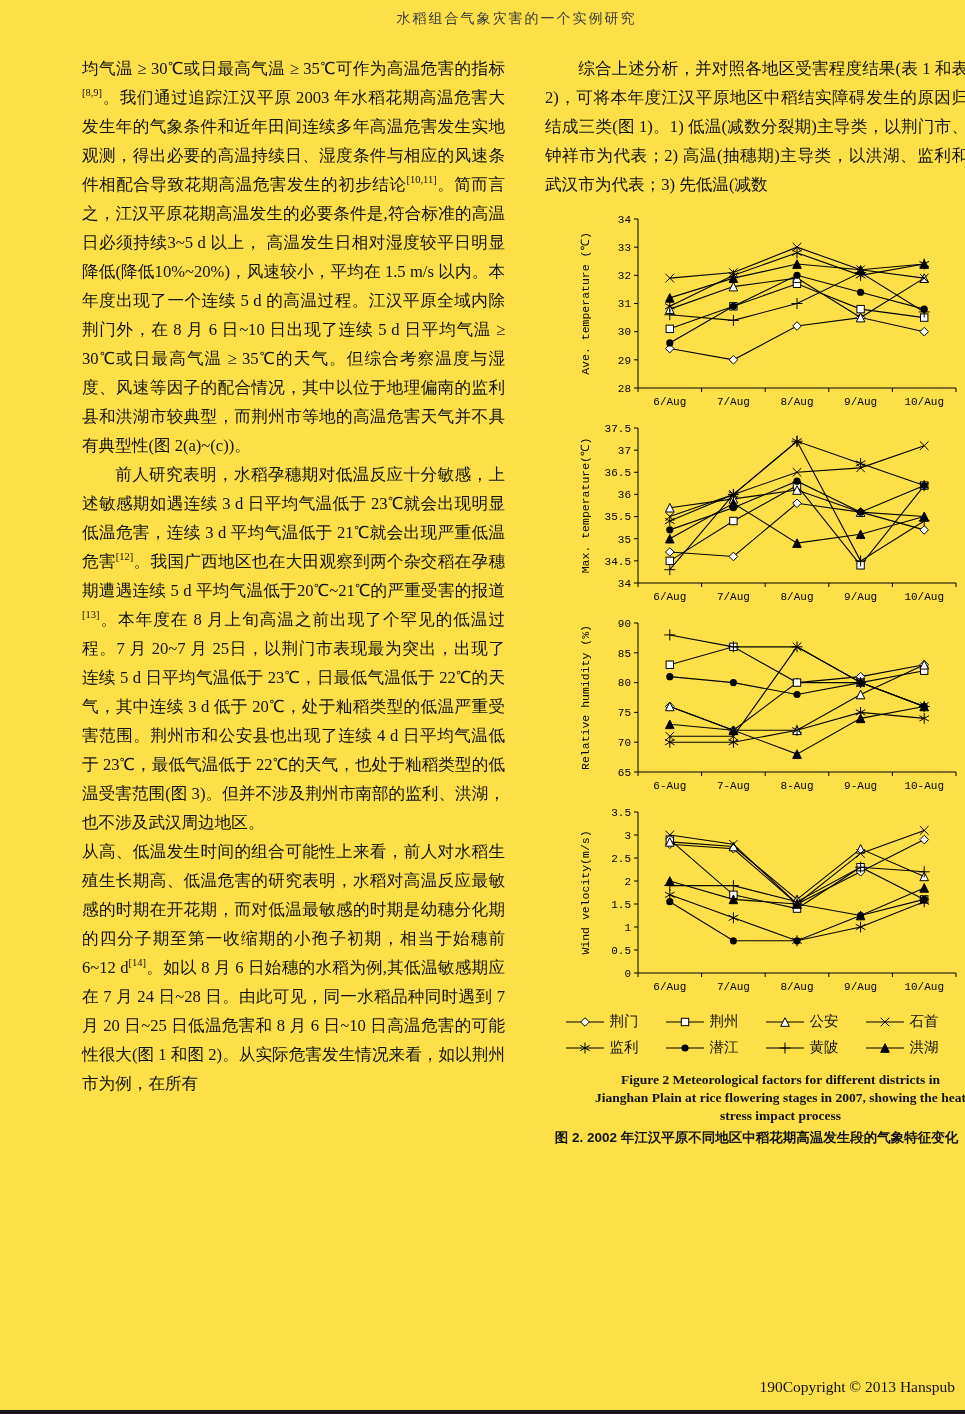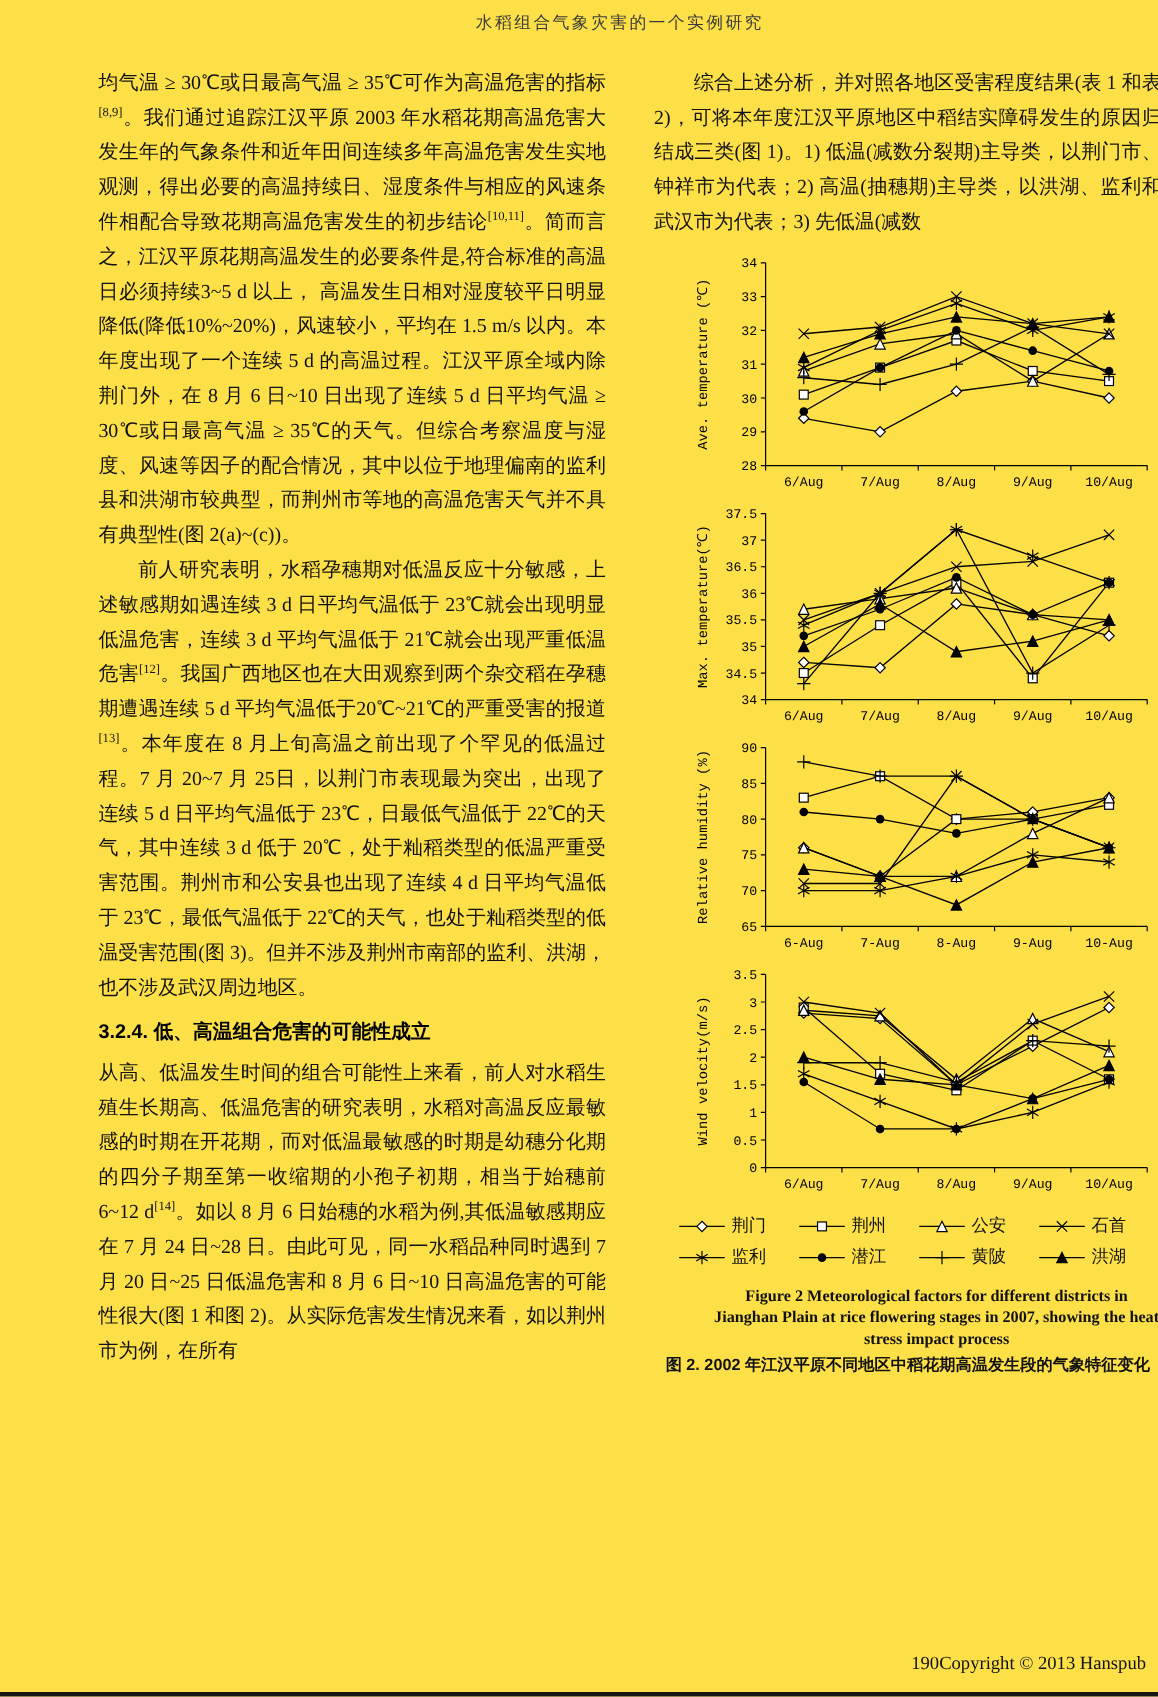--- a/index.html
+++ b/index.html
@@ -32,21 +32,20 @@
 
   <div class="running-head">
     <span>水稻组合气象灾害的一个实例研究</span>
   </div>
 
   <div class="columns">
 
     <div class="col">
       <p class="par"><span>均气温 ≥ 30℃或日最高气温 ≥ 35℃可作为高温危害的指标</span><sup>[8,9]</sup><span>。我们通过追踪江汉平原 2003 年水稻花期高温危害大发生年的气象条件和近年田间连续多年高温危害发生实地观测，得出必要的高温持续日、湿度条件与相应的风速条件相配合导致花期高温危害发生的初步结论</span><sup>[10,11]</sup><span>。简而言之，江汉平原花期高温发生的必要条件是,符合标准的高温日必须持续3~5 d 以上， 高温发生日相对湿度较平日明显降低(降低10%~20%)，风速较小，平均在 1.5 m/s 以内。本年度出现了一个连续 5 d 的高温过程。江汉平原全域内除荆门外，在 8 月 6 日~10 日出现了连续 5 d 日平均气温 ≥ 30℃或日最高气温 ≥ 35℃的天气。但综合考察温度与湿度、风速等因子的配合情况，其中以位于地理偏南的监利县和洪湖市较典型，而荆州市等地的高温危害天气并不具有典型性(图 2(a)~(c))。</span></p>
       <p class="par indent"><span>前人研究表明，水稻孕穗期对低温反应十分敏感，上述敏感期如遇连续 3 d 日平均气温低于 23℃就会出现明显低温危害，连续 3 d 平均气温低于 21℃就会出现严重低温危害</span><sup>[12]</sup><span>。我国广西地区也在大田观察到两个杂交稻在孕穗期遭遇连续 5 d 平均气温低于20℃~21℃的严重受害的报道</span><sup>[13]</sup><span>。本年度在 8 月上旬高温之前出现了个罕见的低温过程。7 月 20~7 月 25日，以荆门市表现最为突出，出现了连续 5 d 日平均气温低于 23℃，日最低气温低于 22℃的天气，其中连续 3 d 低于 20℃，处于籼稻类型的低温严重受害范围。荆州市和公安县也出现了连续 4 d 日平均气温低于 23℃，最低气温低于 22℃的天气，也处于籼稻类型的低温受害范围(图 3)。但并不涉及荆州市南部的监利、洪湖，也不涉及武汉周边地区。</span></p>
-      <h3 class="sec">3.2.4. 低、高温组合危害的可能性成立</h3>
       <p class="par"><span>从高、低温发生时间的组合可能性上来看，前人对水稻生殖生长期高、低温危害的研究表明，水稻对高温反应最敏感的时期在开花期，而对低温最敏感的时期是幼穗分化期的四分子期至第一收缩期的小孢子初期，相当于始穗前 6~12 d</span><sup>[14]</sup><span>。如以 8 月 6 日始穗的水稻为例,其低温敏感期应在 7 月 24 日~28 日。由此可见，同一水稻品种同时遇到 7 月 20 日~25 日低温危害和 8 月 6 日~10 日高温危害的可能性很大(图 1 和图 2)。从实际危害发生情况来看，如以荆州市为例，在所有</span></p>
     </div>
 
     <div class="col">
       <p class="par indent"><span>综合上述分析，并对照各地区受害程度结果(表 1 和表 2)，可将本年度江汉平原地区中稻结实障碍发生的原因归结成三类(图 1)。1) 低温(减数分裂期)主导类，以荆门市、钟祥市为代表；2) 高温(抽穗期)主导类，以洪湖、监利和武汉市为代表；3) 先低温(减数</span></p>
 
       <figure class="figure2">
         <div id="charts">
             <div class="chart-box"><svg width="392" height="206">
                 <path d="M62 10V179H380" stroke="#000" stroke-width="1" fill="none"></path>

